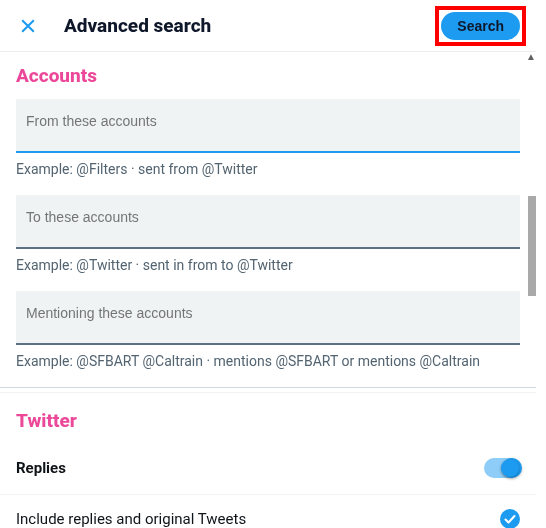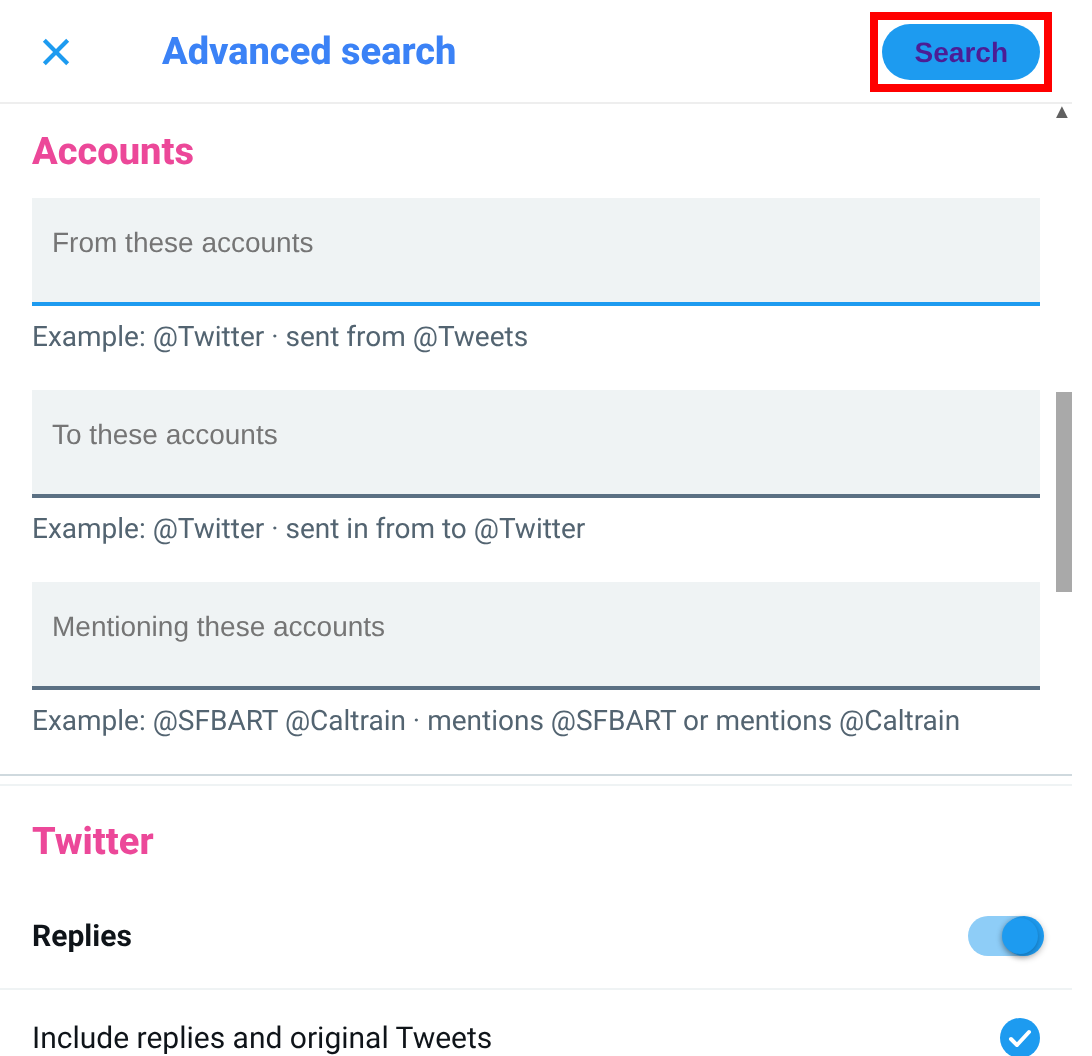--- a/index.html
+++ b/index.html
@@ -1,23 +1,23 @@
 <!DOCTYPE html>
 <html><head>
 <meta charset="utf-8">
 <style>
   * { box-sizing: border-box; margin: 0; padding: 0; }
   html, body { width: 546px; height: 528px; font-family: -apple-system, BlinkMacSystemFont, "Segoe UI", Roboto, Helvetica, Arial, sans-serif; background: #fff; color: #0f1419; overflow: hidden; }
   .modal { width: 536px; height: 528px; background: #fff; position: relative; }
   .header { display: flex; align-items: center; padding: 10px 14px; border-bottom: 1px solid #eee; height: 52px; }
   .close-btn { background: none; border: none; cursor: pointer; padding: 4px; display: flex; align-items: center; }
   .close-btn svg { width: 20px; height: 20px; stroke: #1d9bf0; stroke-width: 2.5; }
-  .title { font-size: 19px; font-weight: 800; margin-left: 39px; color: #3b82f6; }
+  .title { font-size: 19px; font-weight: 800; margin-left: 22px; color: #0f172a; }
   .search-wrap { margin-left: auto; margin-right: -4px; border: 4px solid #ff0000; padding: 2px; }
-  .search-btn { background: #1d9bf0; color: #4c1d95; border: none; border-radius: 9999px; padding: 6px 16px; font-size: 14px; font-weight: 700; cursor: pointer; }
+  .search-btn { background: #1d9bf0; color: #0f172a; border: none; border-radius: 9999px; padding: 6px 16px; font-size: 14px; font-weight: 700; cursor: pointer; }
   .body { height: calc(528px - 52px); overflow-y: auto; position: relative; }
   .section-label { font-size: 19px; font-weight: 800; padding: 12px 16px 12px; color: #ec4899; }
   .section-label.filters { border-top: 1px solid #eff3f4; margin-top: 4px; padding-top: 16px; }
   .field { margin: 0 16px 0; }
   .field-input { width: 100%; background: #eff3f4; border: none; border-bottom: 2px solid #5b7083; padding: 14px 10px 22px; font-size: 14px; color: #536471; outline: none; }
   .field-input.focused { border-bottom-color: #1d9bf0; color: #1d9bf0; }
   .example { font-size: 14px; color: #536471; padding: 8px 16px 18px; }
   .subheading { font-size: 15px; font-weight: 700; padding: 14px 16px 10px; display: flex; align-items: center; }
   .toggle { margin-left: auto; width: 36px; height: 20px; background: #1d9bf0; border-radius: 9999px; position: relative; cursor: pointer; }
   .toggle::after { content: ""; position: absolute; width: 18px; height: 18px; background: #1d9bf0; border-radius: 50%; top: 1px; right: 1px; box-shadow: 0 1px 3px rgba(0,0,0,0.3); }
@@ -47,21 +47,21 @@
     </div>
   </div>
 
   <div class="body">
 
     <div class="section-label">Accounts</div>
 
     <div class="field">
       <input class="field-input focused" placeholder="From these accounts" style="">
     </div>
-    <div class="example">Example: @Twitter · sent from @Tweets</div>
+    <div class="example">Example: @Filters · sent from @Twitter</div>
 
     <div class="field">
       <input class="field-input" placeholder="To these accounts" style="">
     </div>
     <div class="example">Example: @Twitter · sent in from to @Twitter</div>
 
     <div class="field">
       <input class="field-input" placeholder="Mentioning these accounts" style="">
     </div>
     <div class="example">Example: @SFBART @Caltrain · mentions @SFBART or mentions @Caltrain</div>

